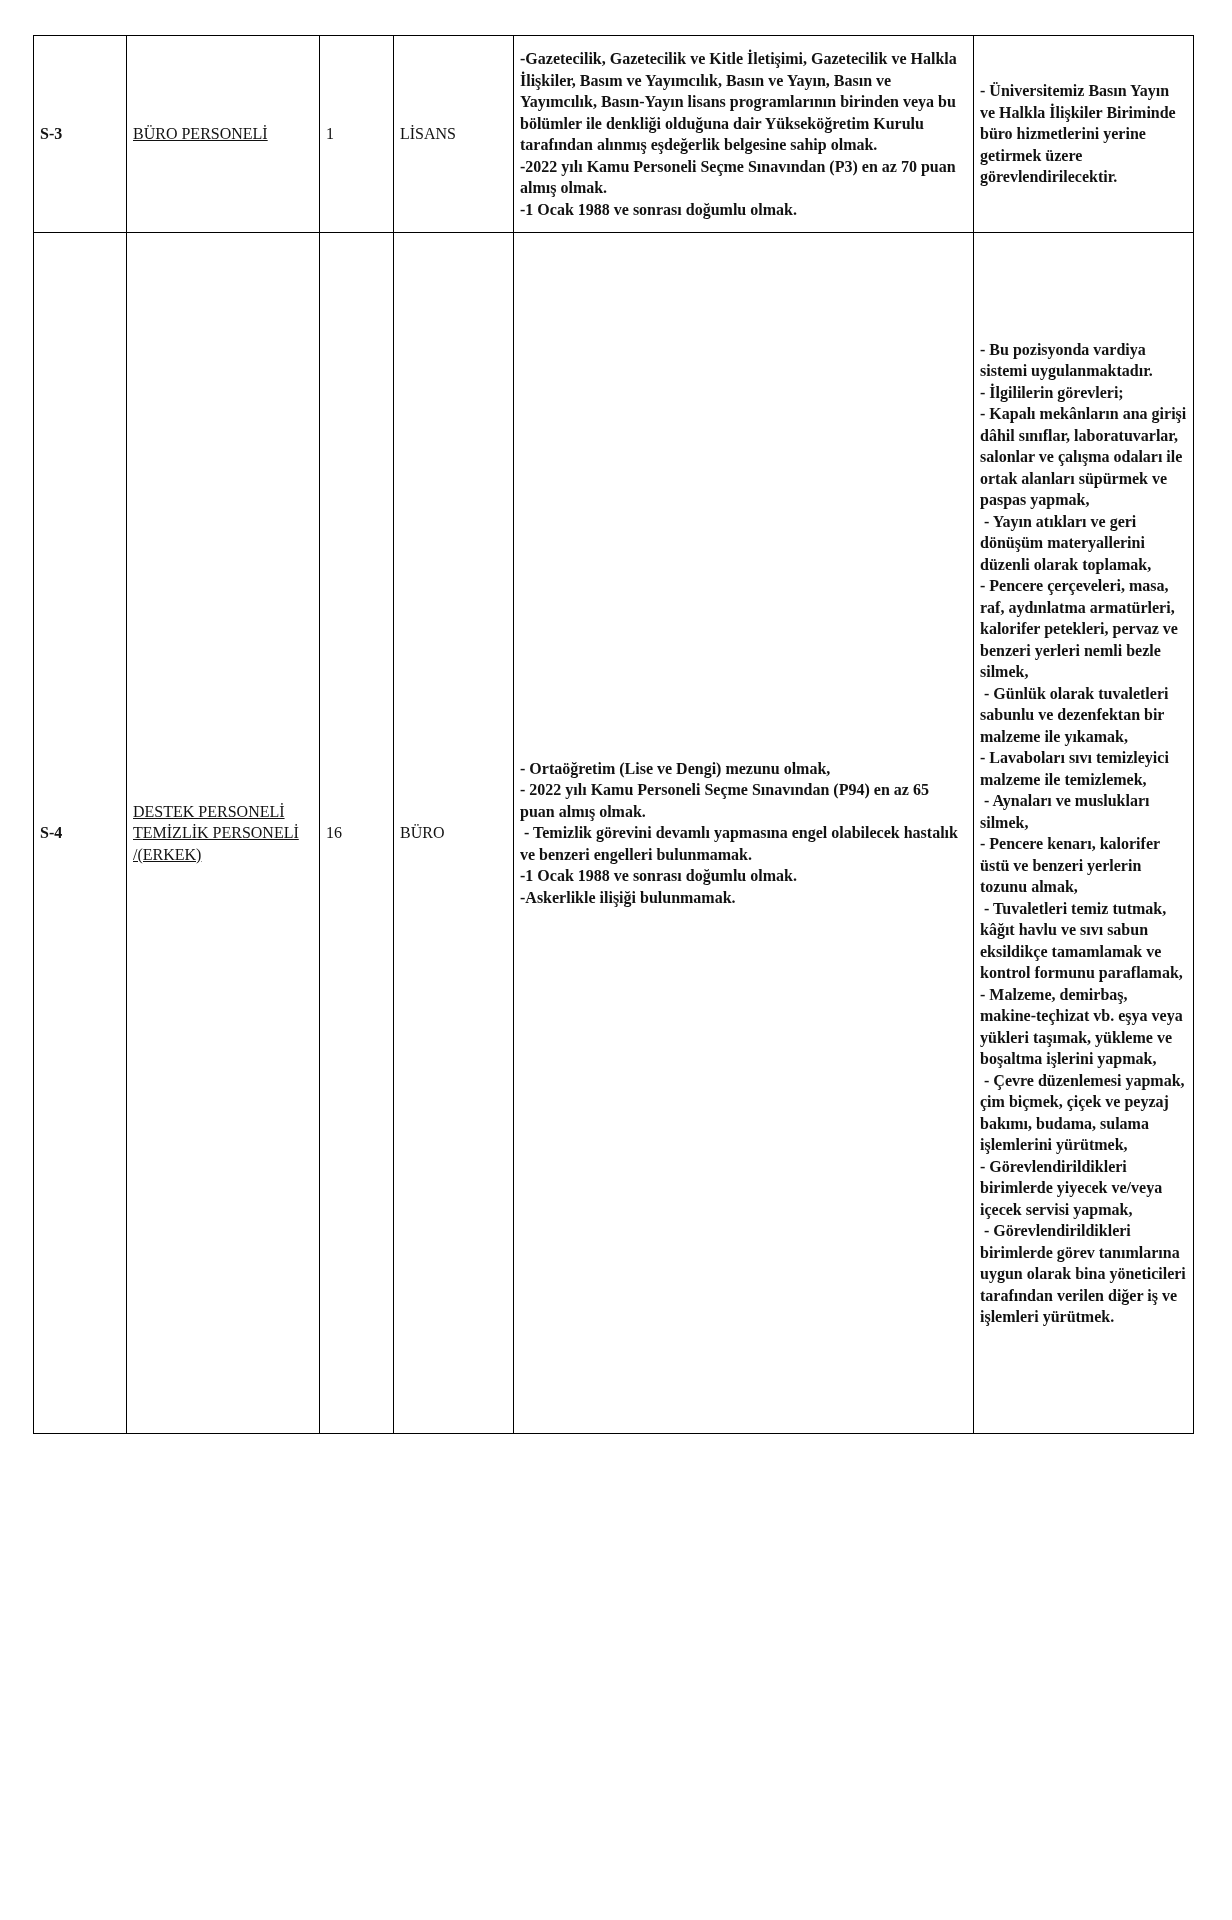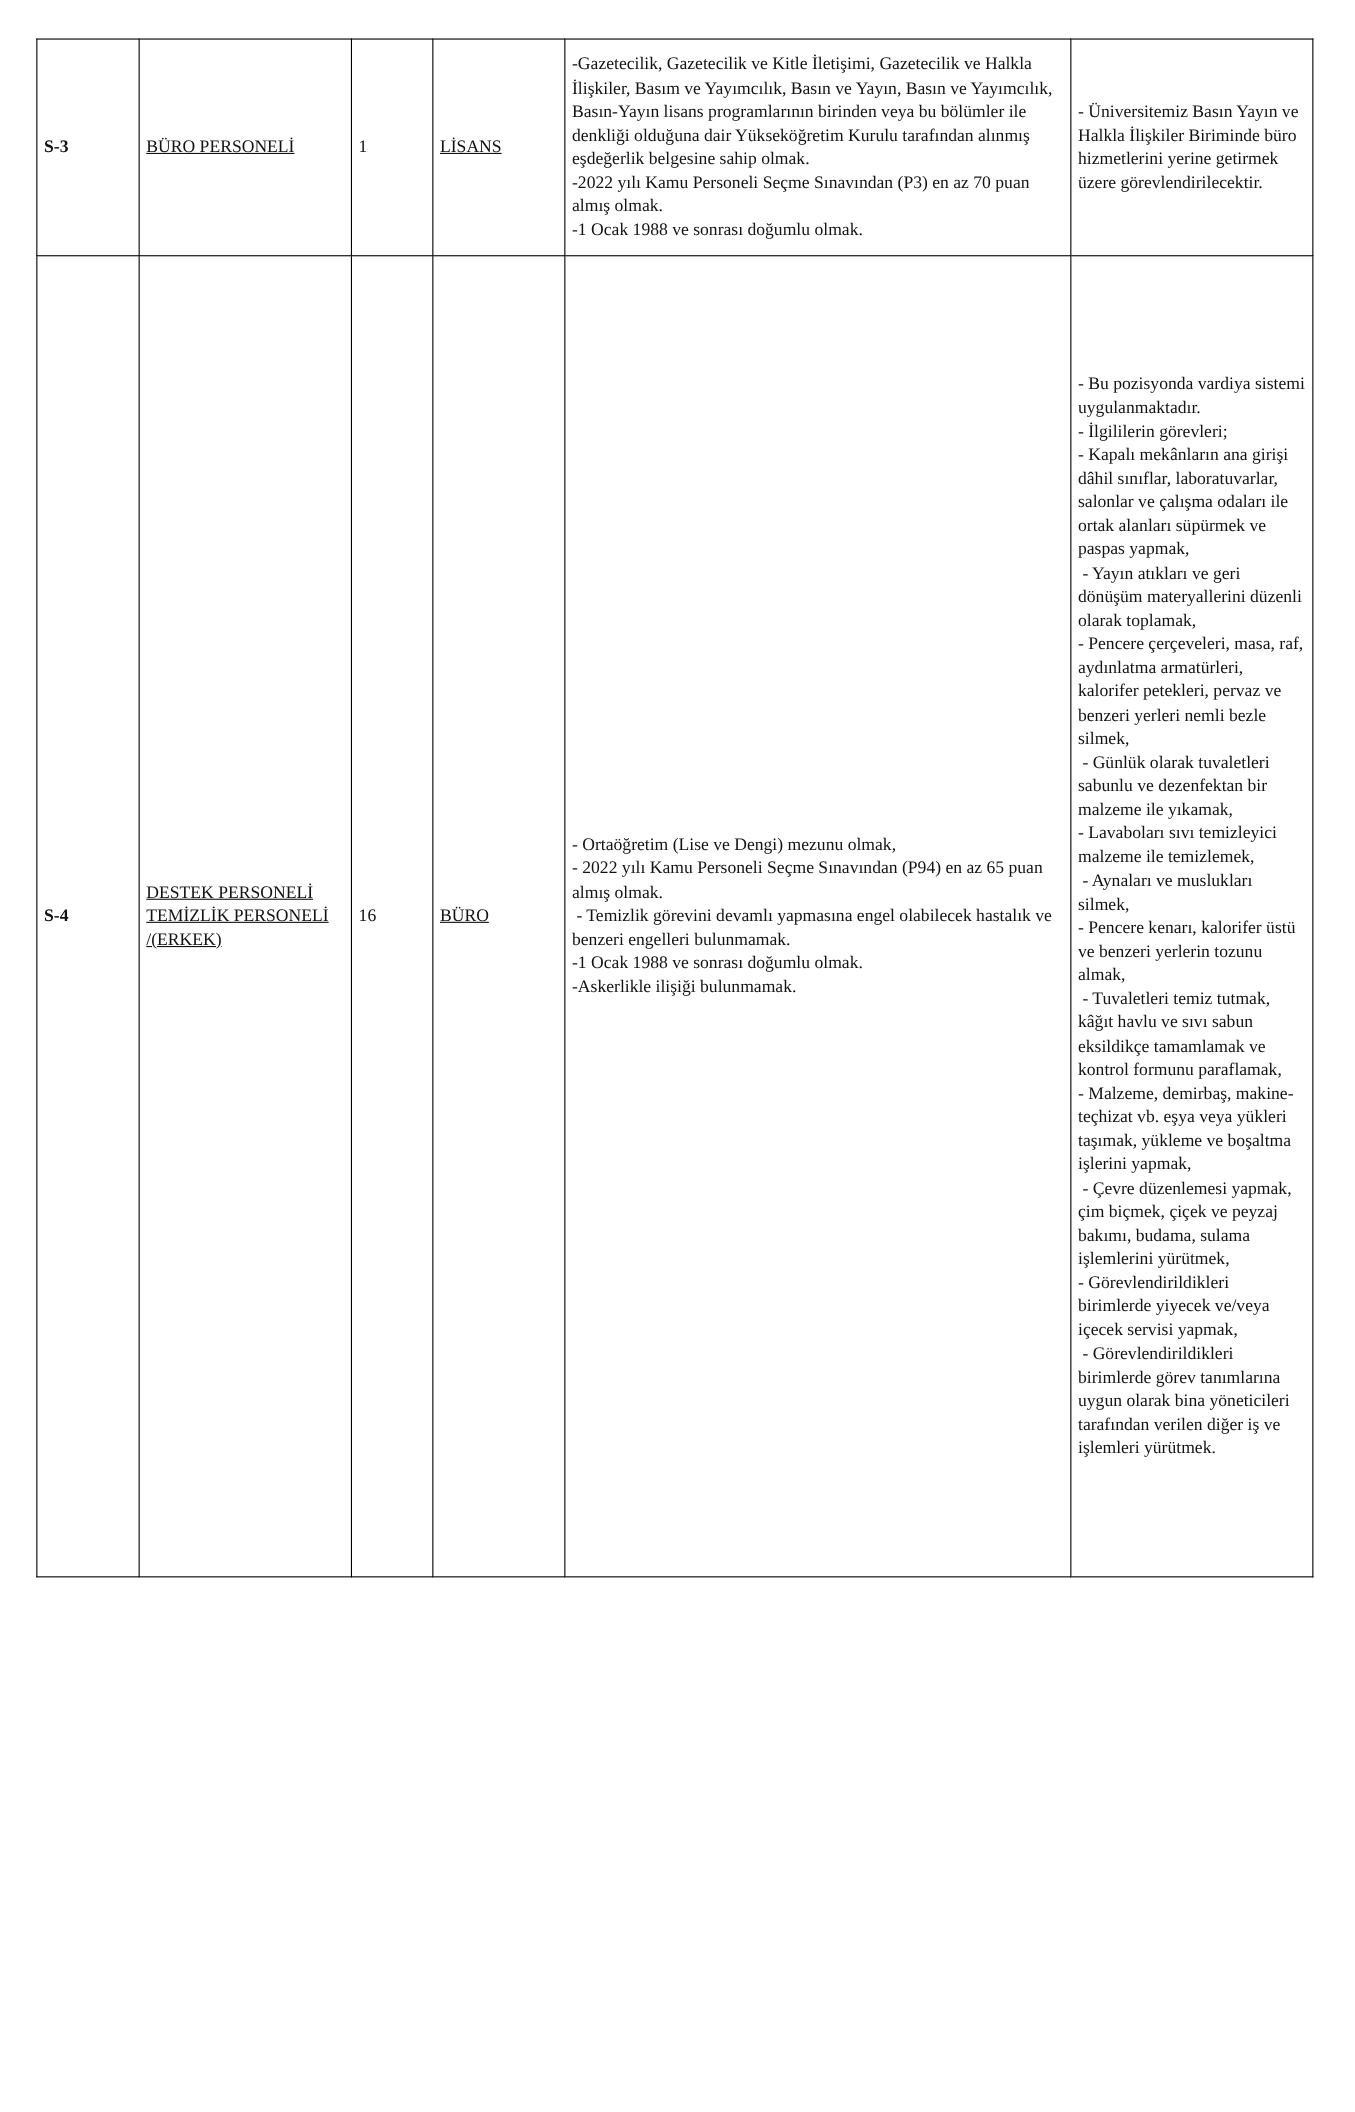--- a/index.html
+++ b/index.html
@@ -31,27 +31,28 @@
     padding: 2px 6px;
     overflow: hidden;
     word-wrap: break-word;
   }
   tr.row-top  { height: 197px; }
   tr.row-main { height: 1201px; }
 
   td.c-id    { padding-left: 10px; font-weight: bold; }
   td.c-pos   { padding-left: 8px; padding-right: 14px; text-decoration: underline; }
   td.c-count { padding-left: 12px; }
-  td.c-edu   { padding-left: 12px; text-decoration: underline; }
+  td.c-edu   { padding-left: 12px; }
   td.c-req   { padding-left: 7px; padding-right: 6px; }
   td.c-dut   { padding-left: 6px; padding-right: 5px; margin-left: 20px; }
 
   .list .item {
     white-space: pre-wrap;
     margin: 0;
+    font-weight: bold;
   }
 </style>
 </head>
 <body>
 
 <div class="page">
   <table class="job-table">
     <colgroup>
       <col style="width:93px">
       <col style="width:193px">

